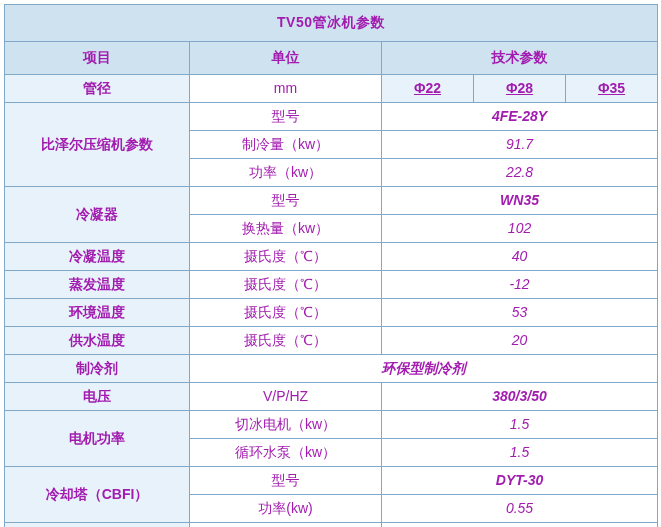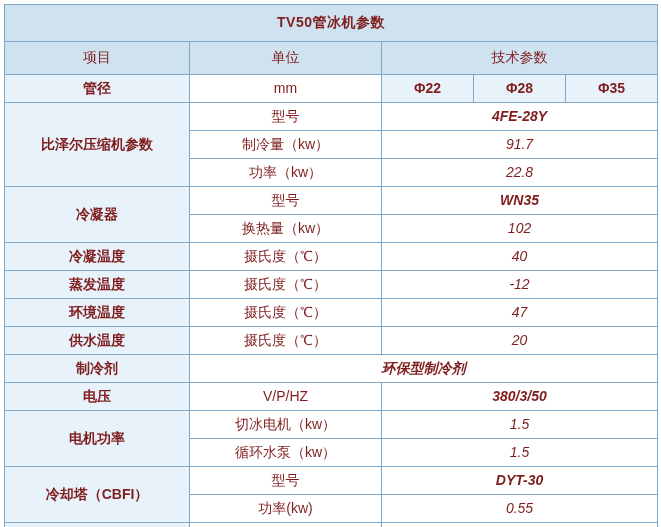--- a/index.html
+++ b/index.html
@@ -21,34 +21,34 @@
     border-collapse: collapse;
     width: 653px;
     margin: 4px;
     table-layout: fixed;
   }
   table.spec td, table.spec th {
     border: 1px solid #7fa8c9;
     text-align: center;
     vertical-align: middle;
     font-size: 14px;
-    color: #7f1d1d;
+    color: #a21caf;
     padding: 2px 3px;
     line-height: 1.25;
   }
   .title-cell {
     background: #cfe2f0;
     font-weight: bold;
     font-size: 19px;
     height: 32px;
     letter-spacing: 0.5px;
   }
   .head-cell {
     background: #cfe2f0;
-    font-weight: normal;
+    font-weight: bold;
     font-size: 16px;
     height: 28px;
   }
   .label-cell {
     background: #e8f2fa;
     font-weight: bold;
     font-size: 15px;
   }
   .sub-cell {
     background: #ffffff;
@@ -63,20 +63,21 @@
   .val-cell.bold {
     font-weight: bold;
   }
   .row-h {
     height: 28px;
   }
   .diam-cell {
     background: #e8f2fa;
     font-weight: bold;
     font-size: 15px;
+    text-decoration: underline;
   }
 </style>
 </head>
 <body>
 
 <div id="sheet">
   <table class="spec">
     <colgroup>
       <col style="width:185px">
       <col style="width:192px">
@@ -133,21 +134,21 @@
 
       <tr class="row-h">
         <td class="label-cell">蒸发温度</td>
         <td class="sub-cell">摄氏度（℃）</td>
         <td class="val-cell" colspan="3">-12</td>
       </tr>
 
       <tr class="row-h">
         <td class="label-cell">环境温度</td>
         <td class="sub-cell">摄氏度（℃）</td>
-        <td class="val-cell" colspan="3">47</td>
+        <td class="val-cell" colspan="3">53</td>
       </tr>
 
       <tr class="row-h">
         <td class="label-cell">供水温度</td>
         <td class="sub-cell">摄氏度（℃）</td>
         <td class="val-cell" colspan="3">20</td>
       </tr>
 
       <tr class="row-h">
         <td class="label-cell">制冷剂</td>

